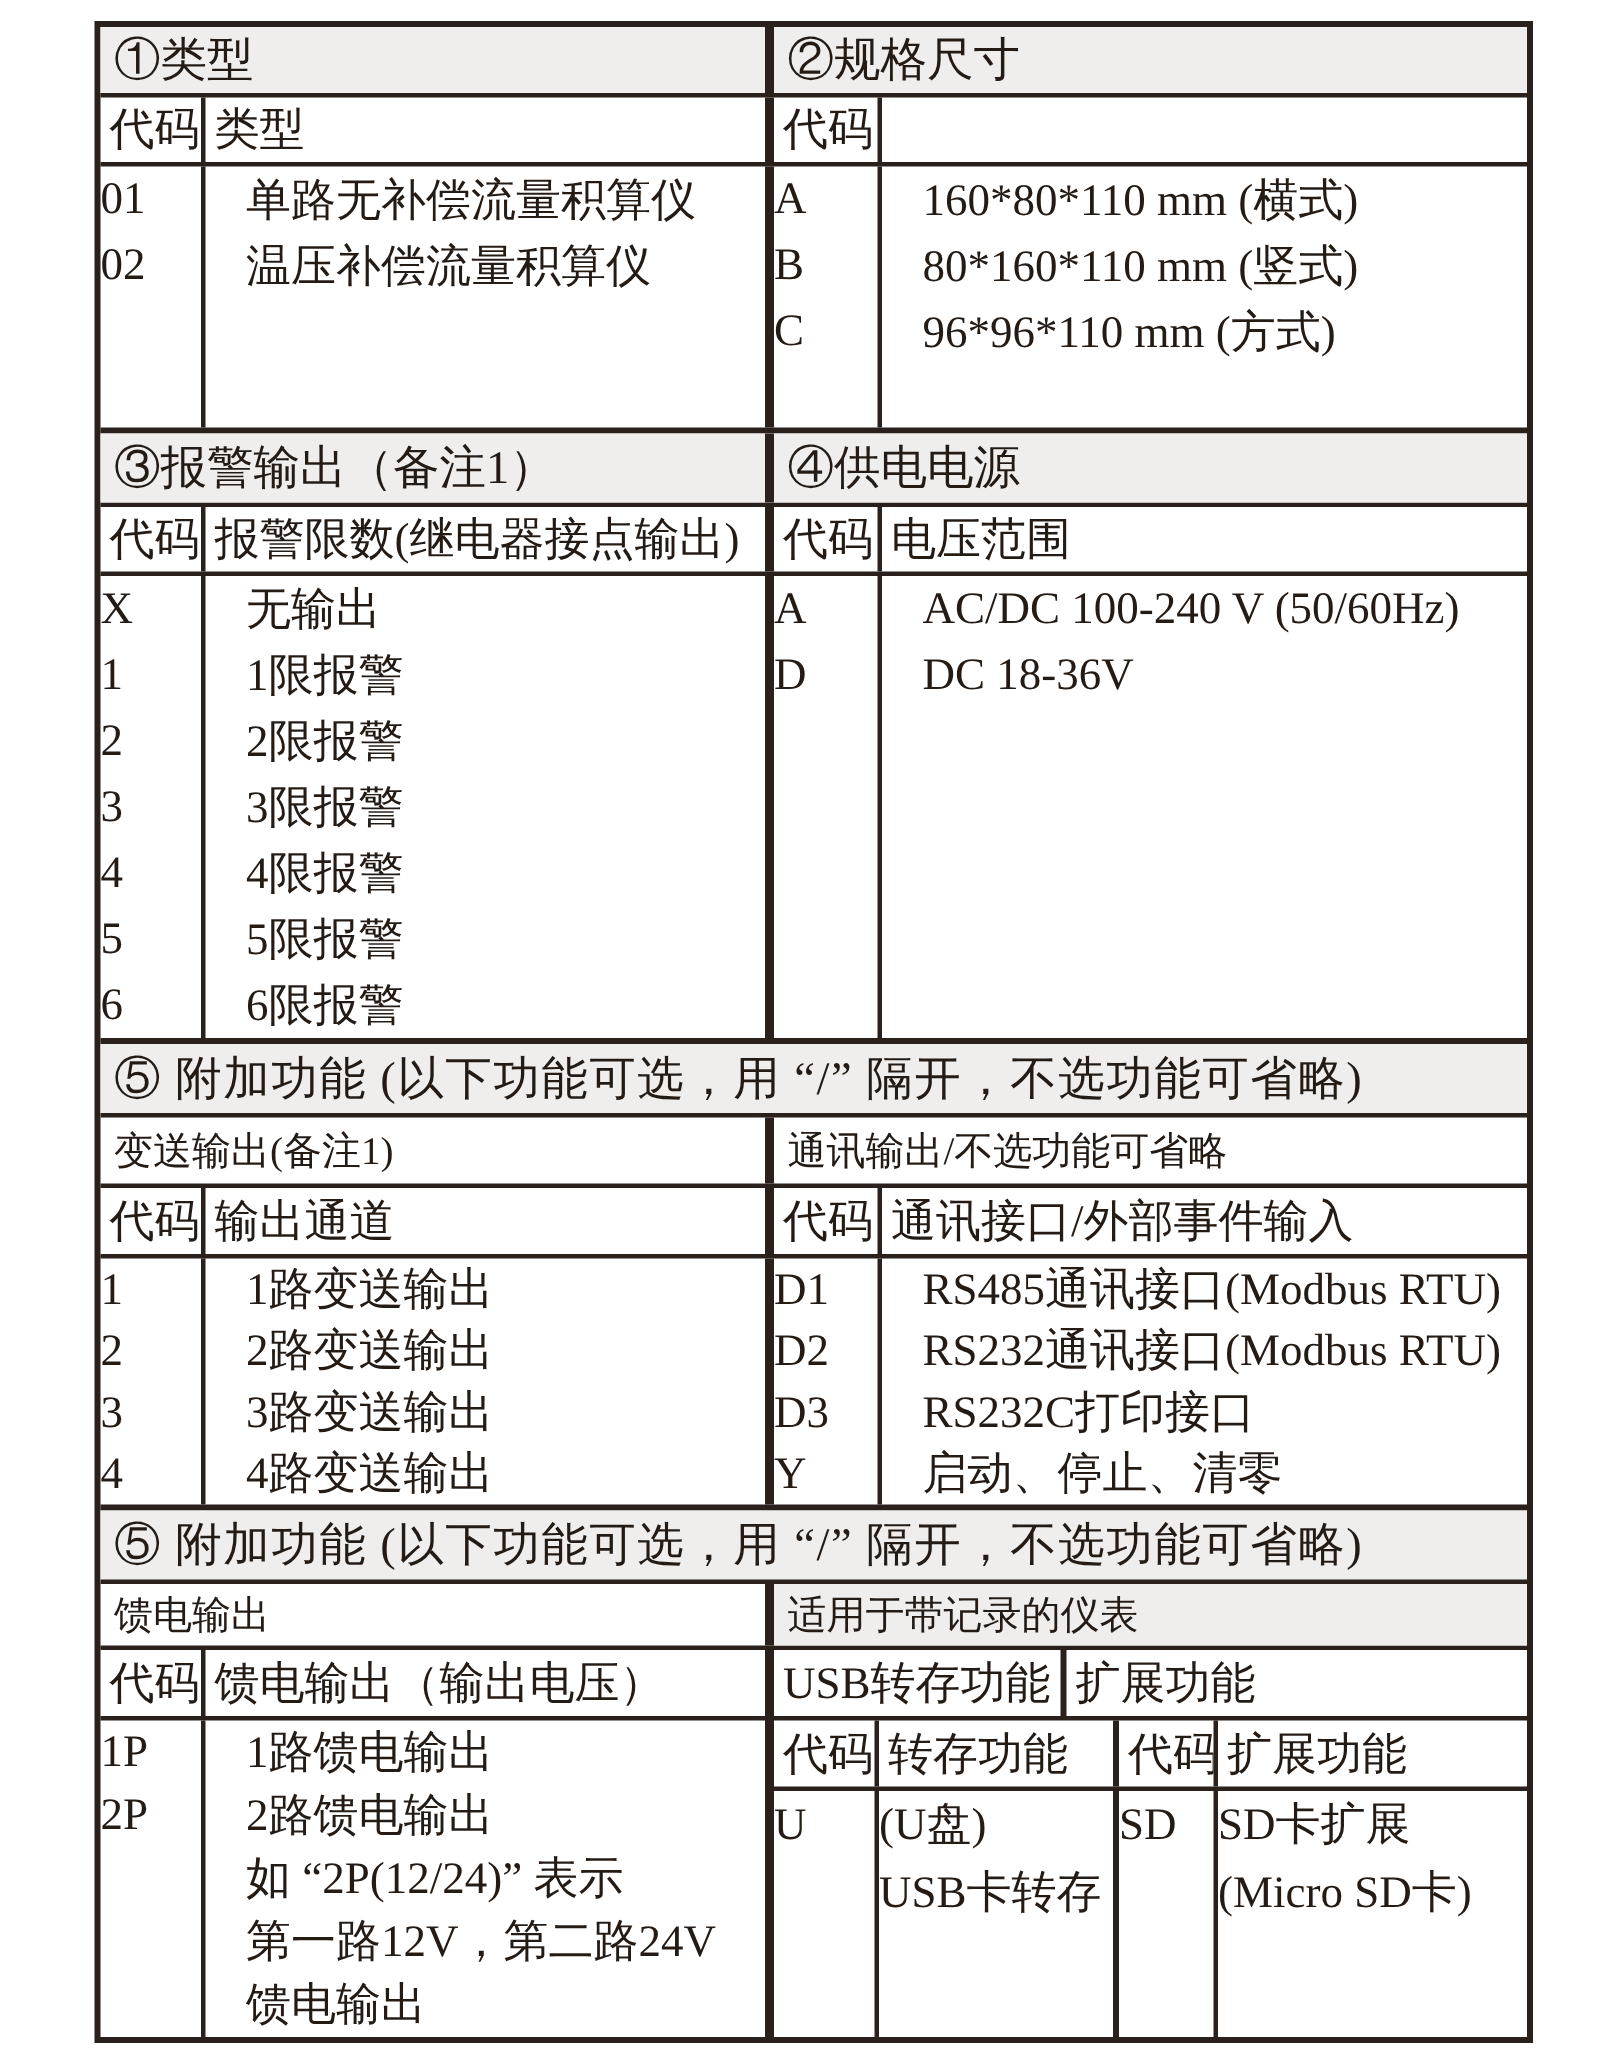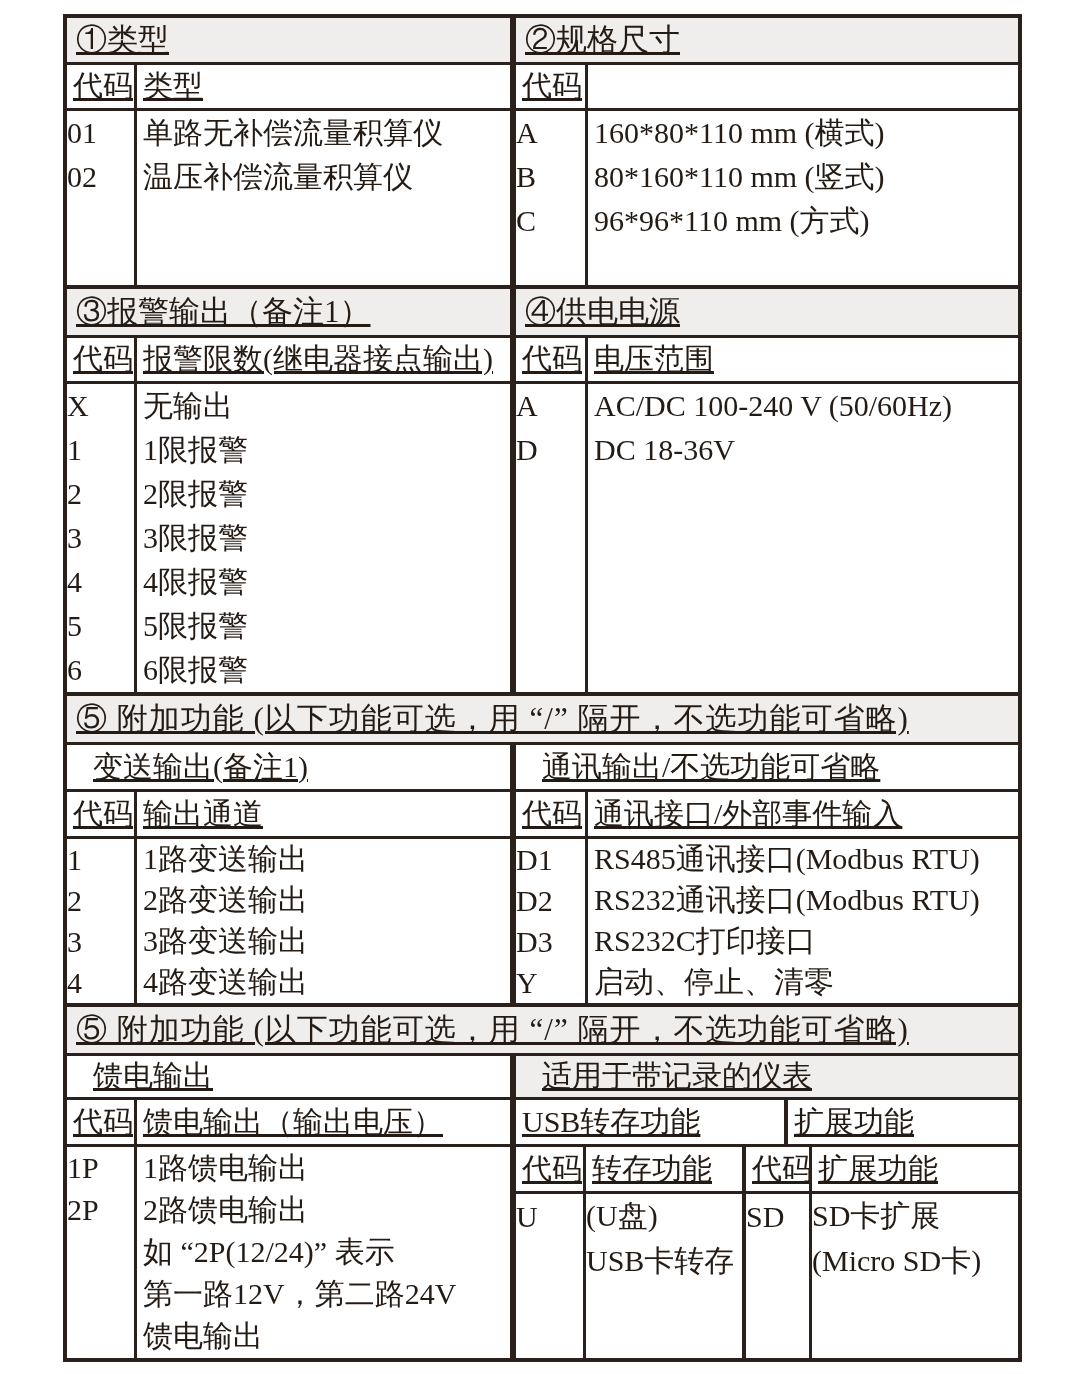--- a/index.html
+++ b/index.html
@@ -9,44 +9,44 @@
     --pagebg:#ffffff;
   }
   *{box-sizing:border-box;margin:0;padding:0;}
   body{width:1080px;height:1374px;background:var(--pagebg);
        font-family:"Liberation Serif","DejaVu Serif",serif;color:var(--text);}
   .sheet{position:relative;width:1080px;height:1374px;background:var(--pagebg);overflow:hidden;}
   .tbl{position:absolute;left:63px;top:14px;width:959px;height:1348px;
        border:4px solid var(--border);display:flex;flex-direction:column;background:#fff;}
   .band{display:flex;flex-shrink:0;}
   .grow{flex:1 1 auto;min-height:0;}
-  .bb3{border-bottom:3px solid var(--border);text-decoration:underline;}
+  .bb3{border-bottom:3px solid var(--border);}
   .bb4{border-bottom:4px solid var(--border);}
   .h47{height:47px;} .h46{height:46px;} .h49{height:49px;} .h44{height:44px;}
   .h178{height:178px;} .h312{height:312px;} .h168{height:168px;}
   .half{display:flex;}
   .half.l{width:449px;border-right:6px solid var(--border);flex-shrink:0;}
   .half.r{flex:1;min-width:0;}
   .col{flex-direction:column;}
   .gray{background:var(--headerbg);}
   .cell{display:flex;align-items:center;white-space:nowrap;overflow:hidden;}
   .colbox{display:flex;flex-direction:column;}
   .cc{width:70px;border-right:3px solid var(--border);flex-shrink:0;}
   .half.r > .cc{width:72px;}
   .lc{flex:1;min-width:0;}
   .line{display:flex;align-items:center;white-space:nowrap;}
-  .lc .line{padding-left:6px;}
+  .lc .line{padding-left:27px;}
   .l44{height:44px;} .l41{height:41px;} .l42{height:42px;} .l45{height:45px;}
   .fs{font-size:30px;}
   .title{font-size:31px;padding-left:9px;}
   .fullhdr{font-size:31px;padding-left:9px;letter-spacing:1px;}
   .hd{padding-left:6px;font-size:30px;}
-  .sub{padding-left:26px;font-size:30px;}
+  .sub{padding-left:9px;font-size:26px;}
   
-  .usbhalf{width:272px;border-right:4px solid var(--border);flex-shrink:0;}
+  .usbhalf{width:195px;border-right:4px solid var(--border);flex-shrink:0;}
   .exthalf{flex:1;min-width:0;}
   .cc2{width:70px;border-right:3px solid var(--border);flex-shrink:0;}
   .ucol{width:160px;border-right:4px solid var(--border);flex-shrink:0;}
   .cc3{width:66px;border-right:3px solid var(--border);flex-shrink:0;}
   .ecol{flex:1;min-width:0;}
 </style>
 </head>
 <body>
 
 <div class="sheet">

